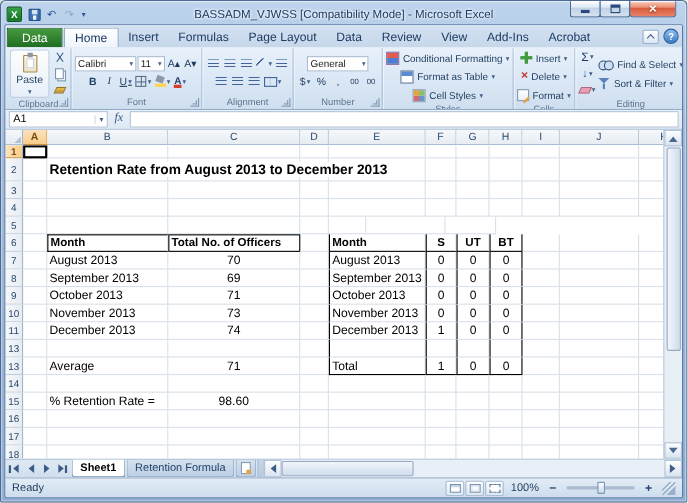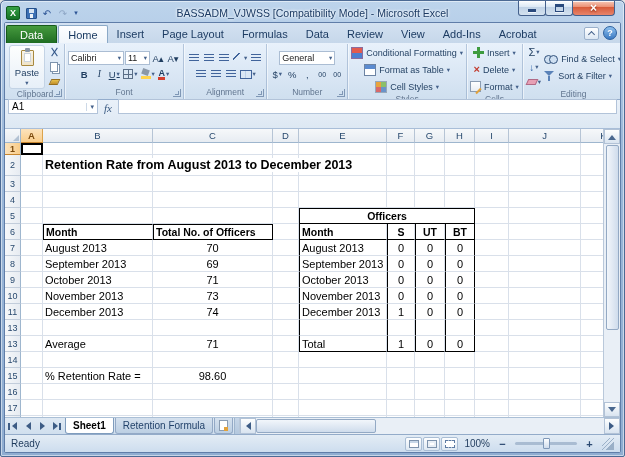--- a/index.html
+++ b/index.html
@@ -78,21 +78,21 @@
 .sigma{font-size:11px;color:#1e3c5f}
 .blue{color:#2d5fa6;font-size:10px}
 .ic-eraser{width:10px;height:6px;background:#e7a0b5;border:1px solid #b06a86;transform:skewX(-25deg)}
 .ic-sort{position:relative;width:11px;height:11px}
 .ic-sort::before{content:"";position:absolute;left:0;top:1px;border-left:5px solid transparent;border-right:5px solid transparent;border-top:5px solid #5a82b8}
 .ic-sort::after{content:"";position:absolute;left:4px;top:6px;width:2px;height:5px;background:#5a82b8}
 .ic-find{position:relative;width:14px;height:9px}
 .ic-find::before,.ic-find::after{content:"";position:absolute;top:1px;width:7px;height:7px;border:1px solid #31517c;border-radius:50%;background:#cfe0f2}
 .ic-find::before{left:0}.ic-find::after{right:0}
 
-.fbar{height:18px;flex:none;background:linear-gradient(#eaf1f9,#dde8f3);border-bottom:1px solid #a9bed8;display:flex;align-items:flex-end;padding:14px 3px;gap:3px}
+.fbar{height:18px;flex:none;background:linear-gradient(#eaf1f9,#dde8f3);border-bottom:1px solid #a9bed8;display:flex;align-items:flex-start;padding:1px 3px;gap:3px}
 .namebox{width:90px;height:15px;background:#fff;border:1px solid #b2c3d9;display:flex;align-items:center;font-size:10px;padding:0 3px;justify-content:space-between}
 .nbdd{font-size:7px;color:#44618b;border-left:1px solid #cdd9e7;padding-left:3px}
 .fxbtn{font-family:"Liberation Serif",serif;font-style:italic;font-size:11px;color:#3a5a82;padding:0 3px}
 .finput{flex:1;height:15px;background:#fff;border:1px solid #b2c3d9}
 
 .gridwrap{flex:1;display:flex;overflow:hidden}
 .sheet{flex:1;display:flex;flex-direction:column;overflow:hidden;background:#fff}
 .colhdrs{height:14px;display:flex;flex:none;overflow:hidden}
 .corner{width:16px;flex:none;background:linear-gradient(#f6f8fa,#e6ebf1);border-right:1px solid #9eb6ce;border-bottom:1px solid #9eb6ce;position:relative}
 .corner::after{content:"";position:absolute;right:1px;bottom:1px;border-left:6px solid transparent;border-bottom:6px solid #b3c2d3}
@@ -173,22 +173,22 @@
         </span>
       <span class="wbtn close">×</span>
     </span>
   </div>
 
   <div class="client">
     <div class="tabrow">
       <span class="ftab">Data</span>
       <span class="rtab active">Home</span>
       <span class="rtab">Insert</span>
+      <span class="rtab">Formulas</span>
       <span class="rtab">Page Layout</span>
-      <span class="rtab">Formulas</span>
       <span class="rtab">Data</span>
       <span class="rtab">Review</span>
       <span class="rtab">View</span>
       <span class="rtab">Add-Ins</span>
       <span class="rtab">Acrobat</span>
       <span class="ribbonextras">
         <span class="minrb">
             <span class="caret"></span>
           </span>
         <span class="helpbtn">?</span>
@@ -479,23 +479,20 @@
               <div class="cell" style="width: 34px;"></div>
               <div class="cell" style="width: 72px;"></div>
               <div class="cell" style="width: 46px;"></div>
             </div>
             <div class="grow" style="height: 16px;">
               <div class="rowhdr">5</div>
               <div class="cell" style="width: 22px;"></div>
               <div class="cell" style="width: 110px;"></div>
               <div class="cell" style="width: 120px;"></div>
               <div class="cell" style="width: 26px;"></div>
-              <div class="cell hdr c bl bt br bb" style="width: 176px;">
-                <span class="ct">Officers</span>
-              </div>
               <div class="cell" style="width: 34px;"></div>
               <div class="cell" style="width: 72px;"></div>
               <div class="cell" style="width: 46px;"></div>
             </div>
             <div class="grow" style="height: 16px;">
               <div class="rowhdr">6</div>
               <div class="cell" style="width: 22px;"></div>
               <div class="cell hdr bl bt bb" style="width: 110px;">
                 <span class="ct">Month</span>
               </div>

